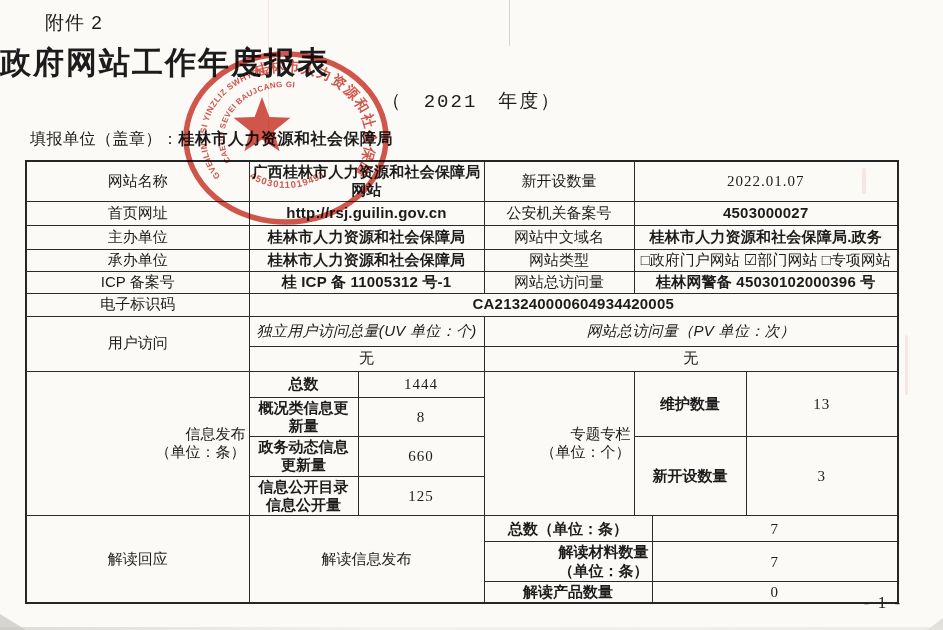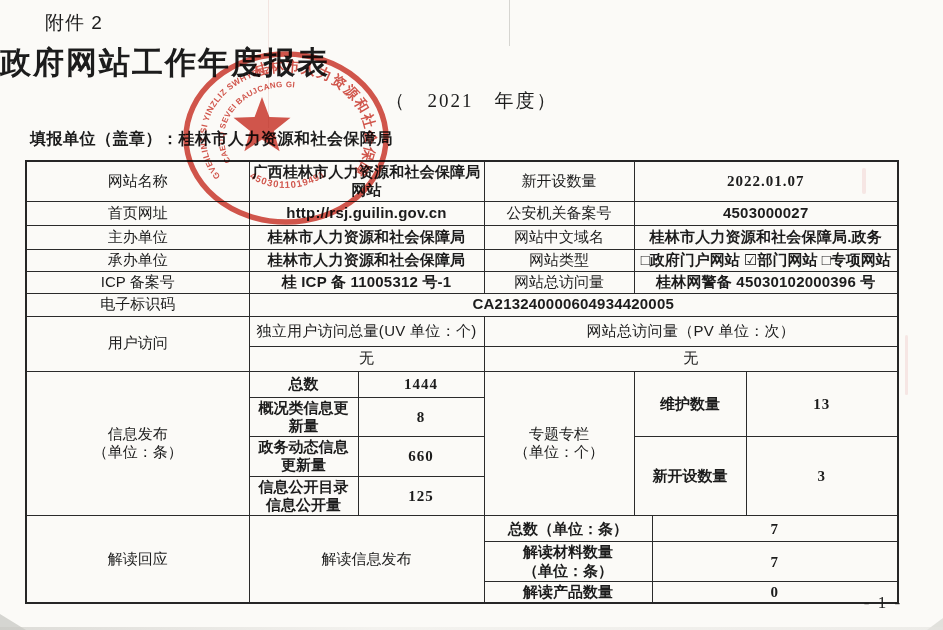--- a/index.html
+++ b/index.html
@@ -11,47 +11,47 @@
   }
   
   .attachment{position:absolute;left:45px;top:10px;font-size:19px;letter-spacing:1px;}
   .doc-title{
     position:absolute;left:0;top:42px;width:100%;
     font-family:"Liberation Serif","DejaVu Serif",serif;
     font-weight:bold;font-size:31px;letter-spacing:2px;
   }
   .doc-subtitle{
     position:absolute;left:0;top:88px;width:100%;text-align:center;
-    font-family:Liberation Serif, serif;
+    font-family:Liberation Mono, monospace;
     font-size:19px;letter-spacing:2px;
   }
   .filler-line{position:absolute;left:30px;top:129px;font-size:16px;}
-  .filler-line .flabel{letter-spacing:.5px;font-weight:bold;}
+  .filler-line .flabel{letter-spacing:.5px;}
   .filler-line .fvalue{font-weight:600;letter-spacing:.5px;}
   
   table.report{
     position:absolute;left:25px;top:160px;width:872px;
     border-collapse:collapse;table-layout:fixed;
   }
   table.report td{
     border:1.5px solid #2b2b2b;
     text-align:center;vertical-align:middle;
     font-size:15px;line-height:1.22;padding:1px 3px;
     overflow:hidden;
   }
   table.report{border:2px solid #262626;}
   td.val{font-weight:700;font-size:15.5px;letter-spacing:.2px;}
   td.num, .numtxt{
     font-family:"Liberation Serif","DejaVu Serif",serif;
-    font-weight:700;font-size:16px;letter-spacing:1px;
-  }
-  td.hdr2{font-size:14.5px;letter-spacing:.3px;}
-  td.small{font-size:12.5px;letter-spacing:0;padding:1px 1px;font-weight:bold;}
+    font-weight:400;font-size:16px;letter-spacing:1px;
+  }
+  td.hdr2{font-size:14.5px;letter-spacing:.3px;font-style:italic;}
+  td.small{font-size:12.5px;letter-spacing:0;padding:1px 1px;}
   td.sublab{font-size:15px;font-weight:bold;}
-  .two-line span{display:block;}
+  .two-line span{display:block;text-align:right;}
   
   .page-num{
     position:absolute;left:848px;top:593px;width:70px;text-align:center;
     font-family:"Liberation Serif","DejaVu Serif",serif;font-size:17px;letter-spacing:2px;
   }
   
   .stamp{
     position:absolute;left:178px;top:40px;width:216px;height:192px;
     opacity:.85;mix-blend-mode:multiply;pointer-events:none;z-index:5;
   }

